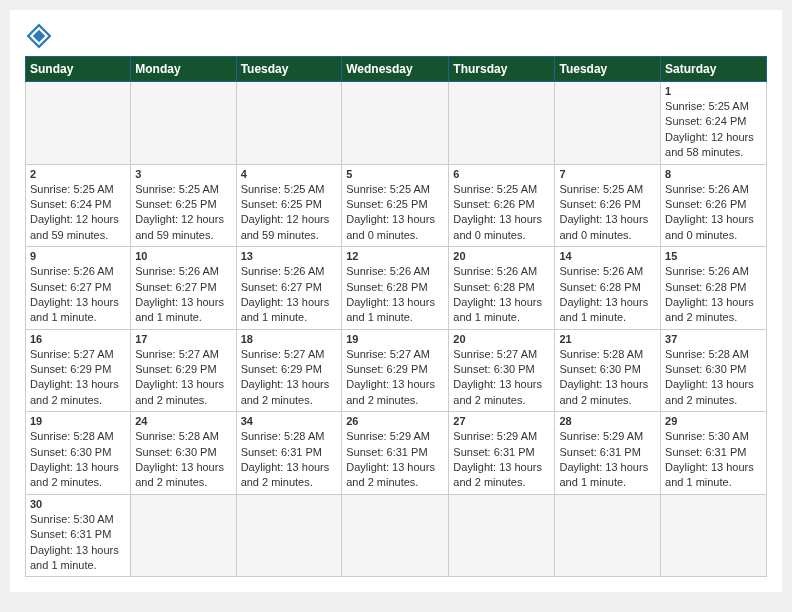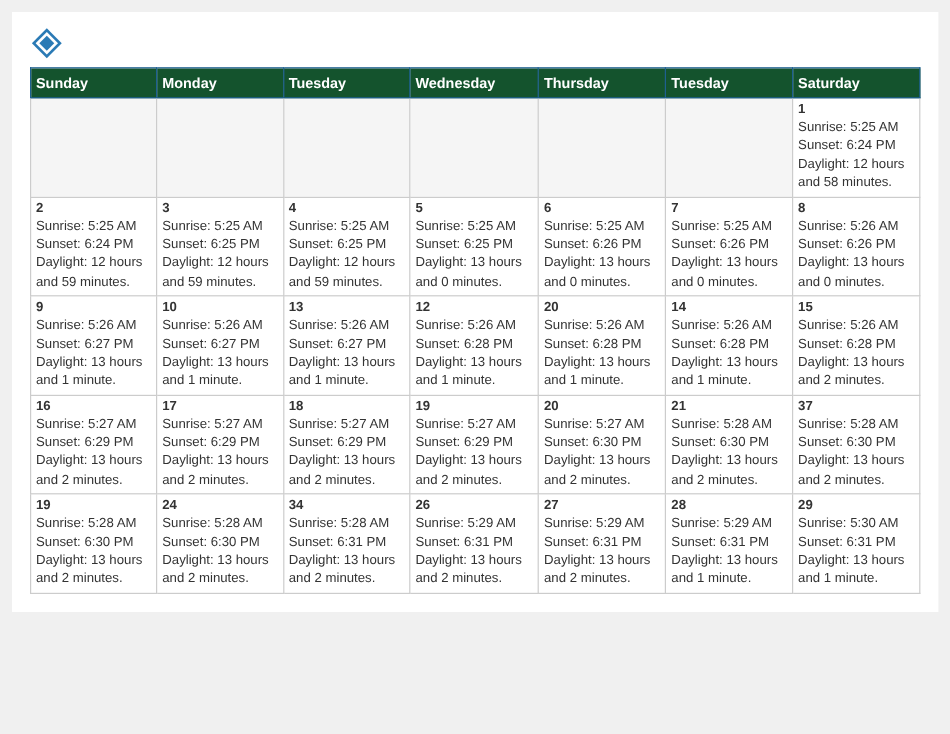--- a/index.html
+++ b/index.html
@@ -251,15 +251,27 @@
           </td>
           <td>
             <span class="day-num">28</span>
             <div class="day-info">Sunrise: 5:29 AM<br>Sunset: 6:31 PM<br>Daylight: 13 hours and 1 minute.</div>
           </td>
           <td>
             <span class="day-num">29</span>
             <div class="day-info">Sunrise: 5:30 AM<br>Sunset: 6:31 PM<br>Daylight: 13 hours and 1 minute.</div>
           </td>
         </tr>
+        <tr>
+          <td>
+            <span class="day-num">30</span>
+            <div class="day-info">Sunrise: 5:30 AM<br>Sunset: 6:31 PM<br>Daylight: 13 hours and 1 minute.</div>
+          </td>
+          <td class="empty"></td>
+          <td class="empty"></td>
+          <td class="empty"></td>
+          <td class="empty"></td>
+          <td class="empty"></td>
+          <td class="empty"></td>
+        </tr>
       </tbody>
   </table>
 </div>
 
 </body></html>

